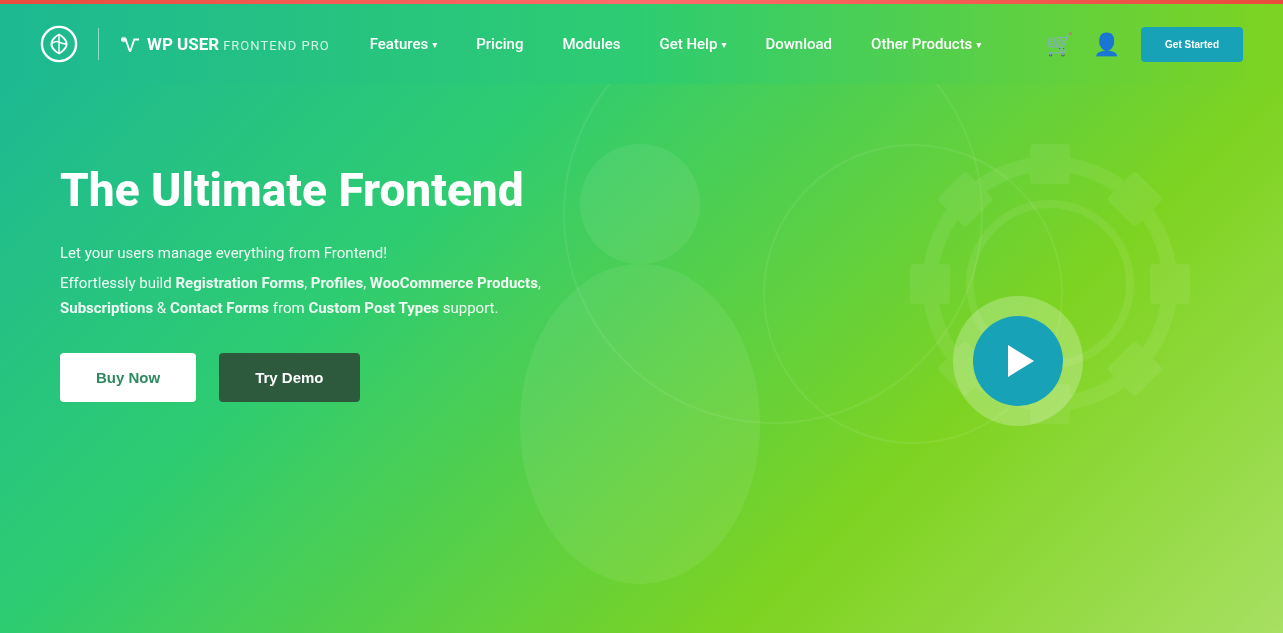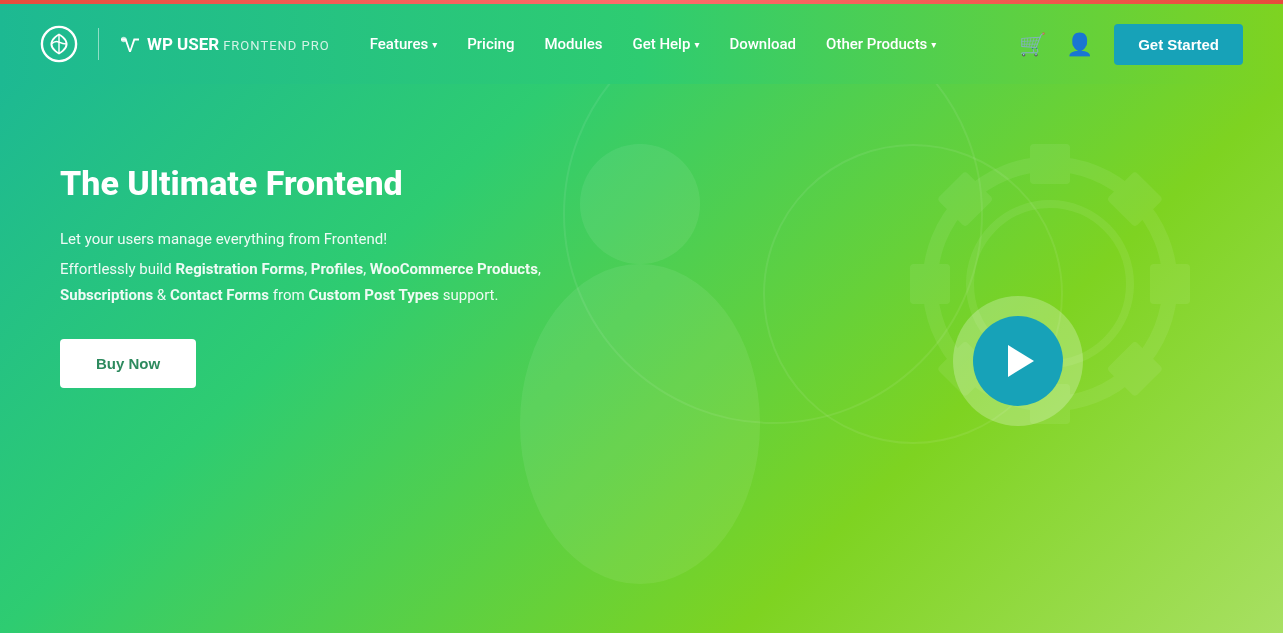--- a/index.html
+++ b/index.html
@@ -40,21 +40,21 @@
     }
     .logo-sub {
       color: rgba(255,255,255,0.8);
       font-size: 13px;
       letter-spacing: 1px;
       text-transform: uppercase;
     }
     .nav-links {
       display: flex;
       align-items: center;
-      gap: 30px;
+      gap: 39px;
       flex: 1;
     }
     .nav-link {
       color: #fff;
       font-size: 15px;
       cursor: pointer;
       display: flex;
       align-items: center;
       gap: 4px;
       text-decoration: none;
@@ -72,21 +72,21 @@
       color: #fff;
       font-size: 22px;
       cursor: pointer;
     }
     .get-started-btn {
       background: #17a2b8;
       color: #fff;
       border: none;
       padding: 12px 24px;
       border-radius: 4px;
-      font-size: 15px;
+      font-size: 10px;
       font-weight: 600;
       cursor: pointer;
     }
 
     
     .hero {
       position: relative;
       width: 1283px;
       height: 553px;
       background: linear-gradient(135deg, #1db992 0%, #2ecc71 30%, #7ed321 70%, #a8e063 100%);
@@ -103,21 +103,21 @@
     
     .hero-content {
       position: absolute;
       left: 60px;
       top: 80px;
       max-width: 560px;
       z-index: 2;
     }
     .hero-title {
       color: #fff;
-      font-size: 34px;
+      font-size: 46px;
       font-weight: 800;
       line-height: 1.15;
       margin-bottom: 24px;
     }
     .hero-subtitle {
       color: rgba(255,255,255,0.92);
       font-size: 15px;
       margin-bottom: 6px;
       line-height: 1.6;
     }
@@ -294,20 +294,21 @@
   <div class="hero-content">
     <h1 class="hero-title">
       <span>The Ultimate Frontend</span><br>
     </h1>
     <p class="hero-subtitle">Let your users manage everything from Frontend!</p>
     <p class="hero-desc">
       <span>Effortlessly build </span><strong>Registration Forms</strong><span>, </span><strong>Profiles</strong><span>, </span><strong>WooCommerce Products</strong><span>, </span><br><strong>Subscriptions</strong><span> &amp; </span><strong>Contact Forms</strong><span> from </span><strong>Custom Post Types</strong><span> support.</span>
     </p>
     <div class="hero-buttons">
       <button class="btn-buy-now">Buy Now</button>
+      <button class="btn-try-demo">Try Demo</button>
     </div>
   </div>
 
   <div class="play-button-wrap">
     <div class="play-outer">
       <div class="play-inner">
         <div class="play-triangle"></div>
       </div>
     </div>
   </div>

